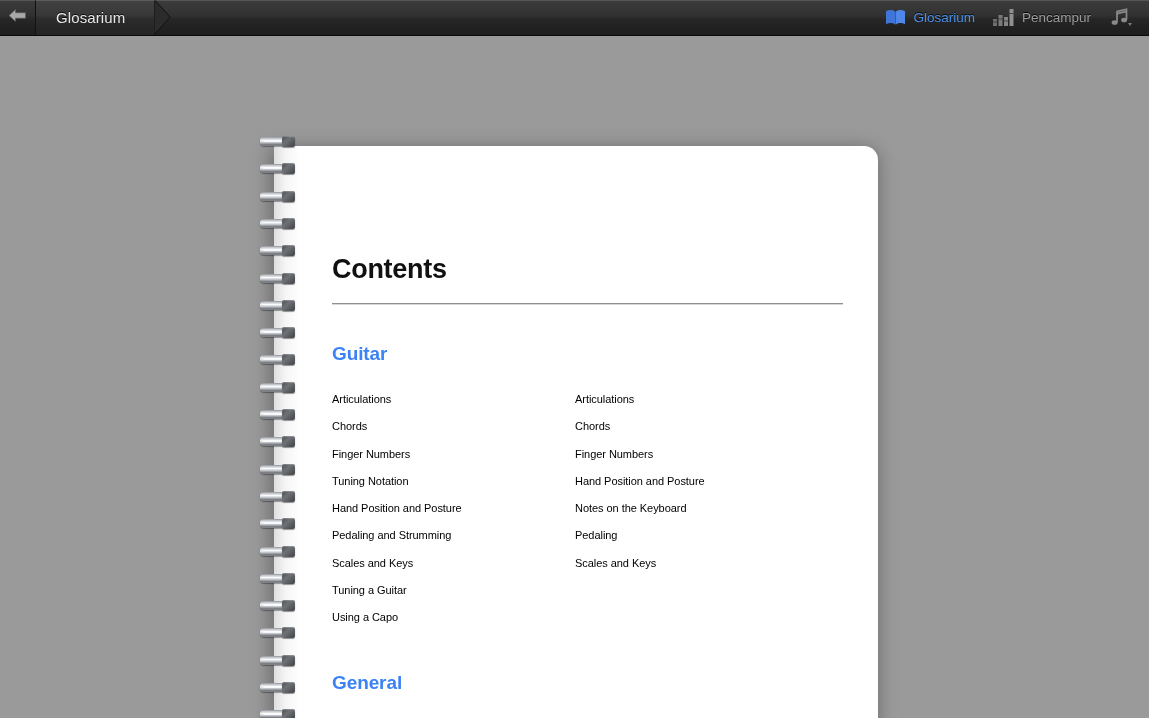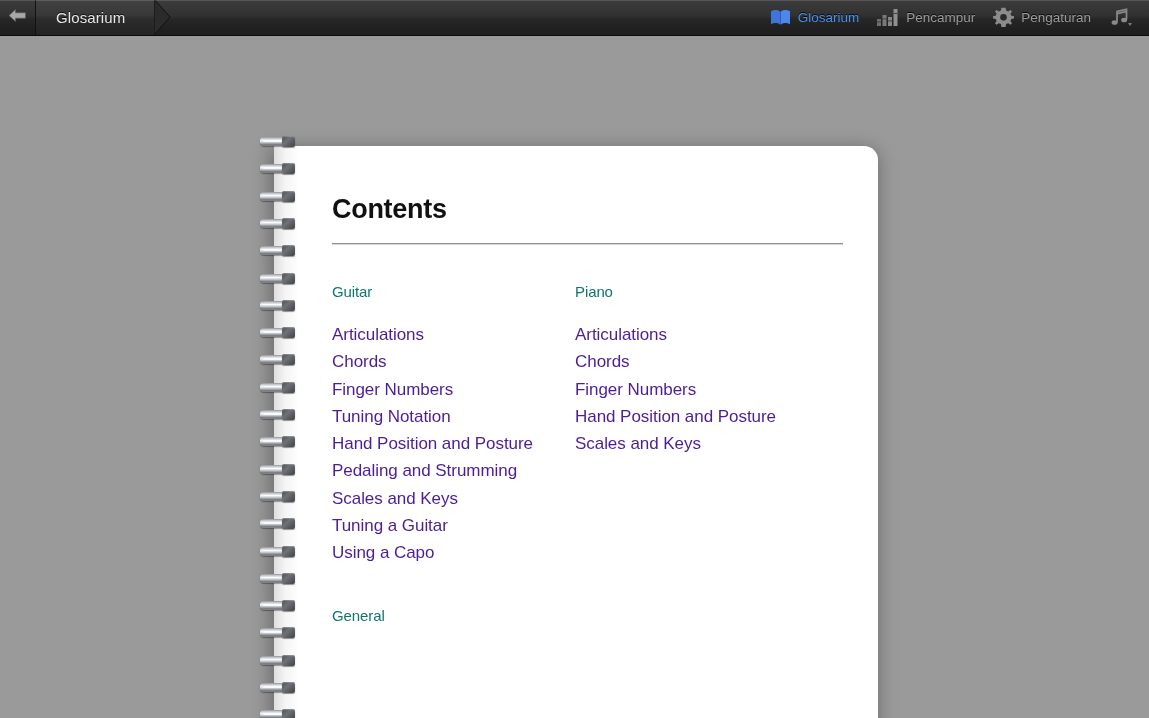--- a/index.html
+++ b/index.html
@@ -170,48 +170,48 @@
     position: absolute;
     left: 58px; top: 0;
     width: 546px;
   }
 
   .page-title {
     font-size: 27px;
     font-weight: bold;
     color: #111;
     letter-spacing: -0.3px;
-    padding-top: 48px;
+    padding-top: 108px;
   }
 
   .title-rule {
     margin-top: 18px;
     width: 511px;
     height: 2px;
     background: linear-gradient(to bottom, #909090 0%, #909090 50%, #d8d8d8 50%, #d8d8d8 100%);
   }
 
   .section { margin-top: 0; }
 
   .section-heading {
-    font-size: 15px;
-    font-weight: normal;
-    color: #0f766e;
+    font-size: 19px;
+    font-weight: bold;
+    color: #3b82f6;
     letter-spacing: -0.1px;
   }
 
   .cols {
     display: flex;
   }
   .col { width: 243px; }
 
   .toc-link {
     display: block;
-    font-size: 17px;
-    color: #4c1d95;
+    font-size: 11px;
+    color: #000000;
     line-height: 27.3px;
     text-decoration: none;
     letter-spacing: -0.05px;
     cursor: pointer;
     white-space: nowrap;
   }
 
   
   #sec-instruments .section-heading { margin-top: 38px; }
   #sec-instruments .cols { margin-top: 21px; }
@@ -263,33 +263,20 @@
         <rect x="16.5" y="1" width="4" height="17" fill="#909090"></rect>
         <rect x="0" y="13.5" width="4" height="0.9" fill="#3a3a3a"></rect>
         <rect x="5.5" y="10.5" width="4" height="0.9" fill="#3a3a3a"></rect>
         <rect x="11" y="12.5" width="4" height="0.9" fill="#3a3a3a"></rect>
         <rect x="16.5" y="5" width="4" height="0.9" fill="#3a3a3a"></rect>
       </svg>
     </span>
     <span class="tb-label">Pencampur</span>
   </div>
 
-  <div class="tb-item">
-    <span class="tb-icon">
-      <svg width="21" height="21" viewBox="0 0 21 21">
-        <path d="M10.5 0.8 L12.6 0.8 L13.1 3.6 L15.2 4.5 L17.5 2.9 L19 4.4 L17.4 6.7
-                 L18.3 8.8 L21 9.3 L21 11.4 L18.3 11.9 L17.4 14 L19 16.3 L17.5 17.8
-                 L15.2 16.2 L13.1 17.1 L12.6 19.9 L10.5 19.9 L8.4 19.9 L7.9 17.1
-                 L5.8 16.2 L3.5 17.8 L2 16.3 L3.6 14 L2.7 11.9 L0 11.4 L0 9.3
-                 L2.7 8.8 L3.6 6.7 L2 4.4 L3.5 2.9 L5.8 4.5 L7.9 3.6 L8.4 0.8 Z" fill="#8c8c8c"></path>
-        <circle cx="10.5" cy="10.35" r="3.3" fill="#2a2a2a"></circle>
-      </svg>
-    </span>
-    <span class="tb-label">Pengaturan</span>
-  </div>
 
   <div class="tb-item">
     <span class="tb-icon">
       <svg width="24" height="20" viewBox="0 0 24 20">
         <path d="M8 15.2 L8 4.4 L17.5 2.2 L17.5 12.6" fill="none" stroke="#8a8a8a" stroke-width="1.7"></path>
         <ellipse cx="5.6" cy="15.5" rx="3" ry="2.3" fill="#8a8a8a"></ellipse>
         <ellipse cx="15.1" cy="13" rx="3" ry="2.3" fill="#8a8a8a"></ellipse>
         <path d="M8 6.6 L17.5 4.4" fill="none" stroke="#8a8a8a" stroke-width="1.7"></path>
         <path d="M19 16 L23 16 L21 19 Z" fill="#7a7a7a"></path>
       </svg>
@@ -307,41 +294,42 @@
 
     <div class="page">
       <div class="content">
 
         <div class="page-title">Contents</div>
         <div class="title-rule"></div>
 
         <div class="section" id="sec-instruments">
           <div class="heading-row">
             <div class="section-heading">Guitar</div>
-            <div class="section-heading">Piano</div>
           </div>
           <div class="cols">
 
             <div class="col">
               <a class="toc-link">Articulations</a>
               <a class="toc-link">Chords</a>
               <a class="toc-link">Finger Numbers</a>
               <a class="toc-link">Tuning Notation</a>
               <a class="toc-link">Hand Position and Posture</a>
               <a class="toc-link">Pedaling and Strumming</a>
               <a class="toc-link">Scales and Keys</a>
               <a class="toc-link">Tuning a Guitar</a>
               <a class="toc-link">Using a Capo</a>
             </div>
 
             <div class="col">
               <a class="toc-link">Articulations</a>
               <a class="toc-link">Chords</a>
               <a class="toc-link">Finger Numbers</a>
               <a class="toc-link">Hand Position and Posture</a>
+              <a class="toc-link">Notes on the Keyboard</a>
+              <a class="toc-link">Pedaling</a>
               <a class="toc-link">Scales and Keys</a>
             </div>
 
           </div>
         </div>
 
         <div class="section" id="sec-general">
           <div class="section-heading">General</div>
 
         </div>

